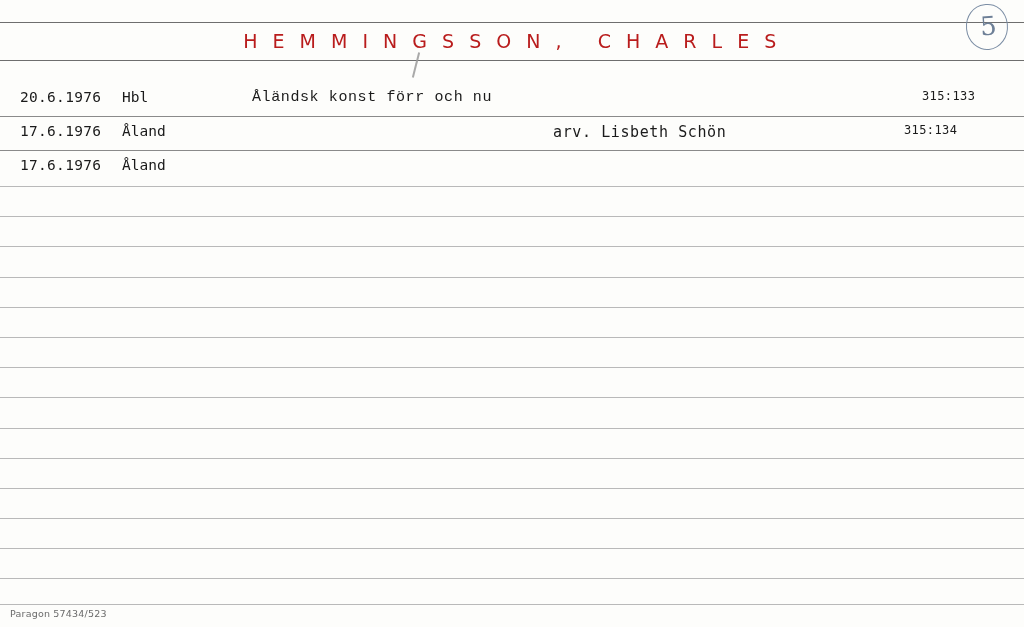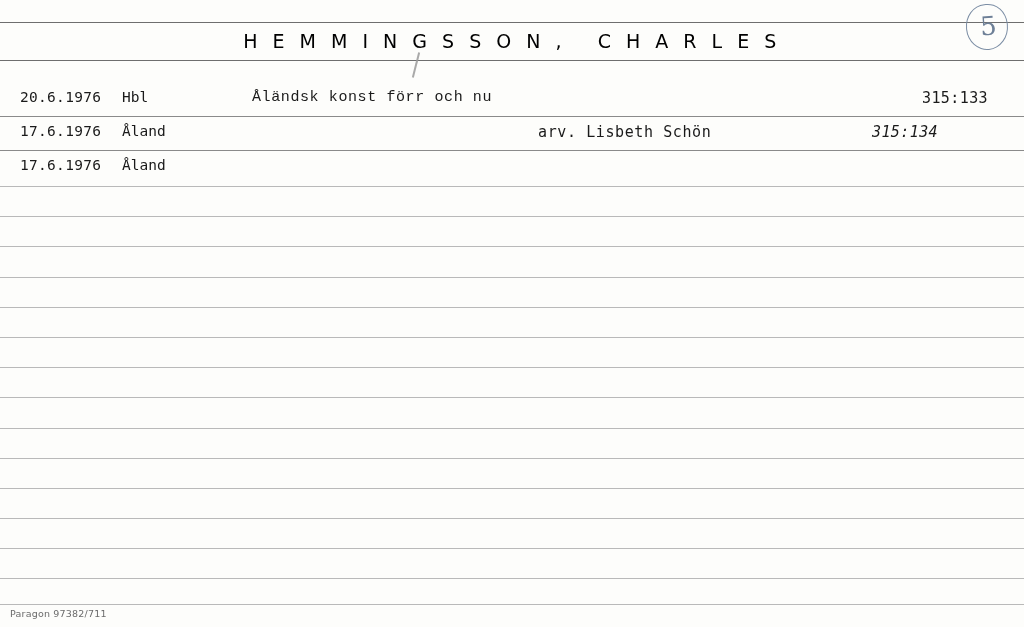--- a/index.html
+++ b/index.html
@@ -33,21 +33,21 @@
   
   #header-title {
     position: absolute;
     top: 30px;
     left: 0;
     width: 1024px;
     text-align: center;
     font-family: "DejaVu Sans", sans-serif;
     font-size: 19px;
     letter-spacing: 4.5px;
-    color: #000000;
+    color: #b91c1c;
     white-space: pre;
   }
 
   
   #card-number {
     position: absolute;
     top: 4px;
     right: 16px;
     width: 42px;
     height: 46px;
@@ -89,22 +89,22 @@
     width: 980px;
     height: 34px;
     display: block;
     font-size: 15px;
     padding-left: 18px;
   }
   .entry span { position: absolute; white-space: pre; }
   .e-date   { left: 20px;  font-family: "DejaVu Sans Mono", monospace; font-size: 14.5px; letter-spacing: .3px;}
   .e-source { font-family: "DejaVu Sans Mono", monospace; font-size: 14.5px; }
   .e-title  { font-family: Liberation Mono, monospace; font-size: 15px; letter-spacing: .6px; }
-  .e-note   { font-family: "DejaVu Sans Mono", monospace; font-size: 15px; letter-spacing: .6px; }
-  .e-ref    { font-family: "DejaVu Sans Mono", monospace; font-size: 15px; letter-spacing: .4px; }
+  .e-note   { font-family: "DejaVu Sans Mono", monospace; font-size: 15px; letter-spacing: .6px; margin-left: 15px; }
+  .e-ref    { font-family: "DejaVu Sans Mono", monospace; font-size: 12px; letter-spacing: .4px; }
 
   
   #imprint {
     position: absolute;
     left: 10px;
     bottom: 8px;
     font-family: "DejaVu Sans", sans-serif;
     font-size: 9.5px;
     color: #6b6b6b;
     letter-spacing: .2px;
@@ -133,21 +133,21 @@
     <span class="e-title" style="left:252px;">Åländsk konst förr och nu</span>
     <span class="e-note" style="left:540px;"></span>
     <span class="e-ref" style="left:922px;">315:133</span>
   </div>
   <div class="rule" style="top:116px;"></div>
 
   <div class="entry" style="top:123px;">
     <span class="e-date" style="left:20px;">17.6.1976</span>
     <span class="e-source" style="left:122px;">Åland</span>
     <span class="e-note" style="left:538px;">arv. Lisbeth Schön</span>
-    <span class="e-ref" style="left:872px;font-style:italic;">315:134</span>
+    <span class="e-ref" style="left:904px;">315:134</span>
   </div>
   <div class="rule" style="top:150px;"></div>
 
   <div class="entry" style="top:157px;">
     <span class="e-date" style="left:20px;">17.6.1976</span>
     <span class="e-source" style="left:122px;">Åland</span>
     <span class="e-title" style="left:252px;"></span>
     <span class="e-note" style="left:540px;"></span>
     <span class="e-ref" style="left:922px;"></span>
   </div>
@@ -161,14 +161,14 @@
   <div class="rule faint" style="top:367px;"></div>
   <div class="rule faint" style="top:397px;"></div>
   <div class="rule faint" style="top:428px;"></div>
   <div class="rule faint" style="top:458px;"></div>
   <div class="rule faint" style="top:488px;"></div>
   <div class="rule faint" style="top:518px;"></div>
   <div class="rule faint" style="top:548px;"></div>
   <div class="rule faint" style="top:578px;"></div>
   <div class="rule faint" style="top:604px;"></div>
 
-  <div id="imprint">Paragon 97382/711</div>
+  <div id="imprint">Paragon 57434/523</div>
 </div>
 
 </body></html>

